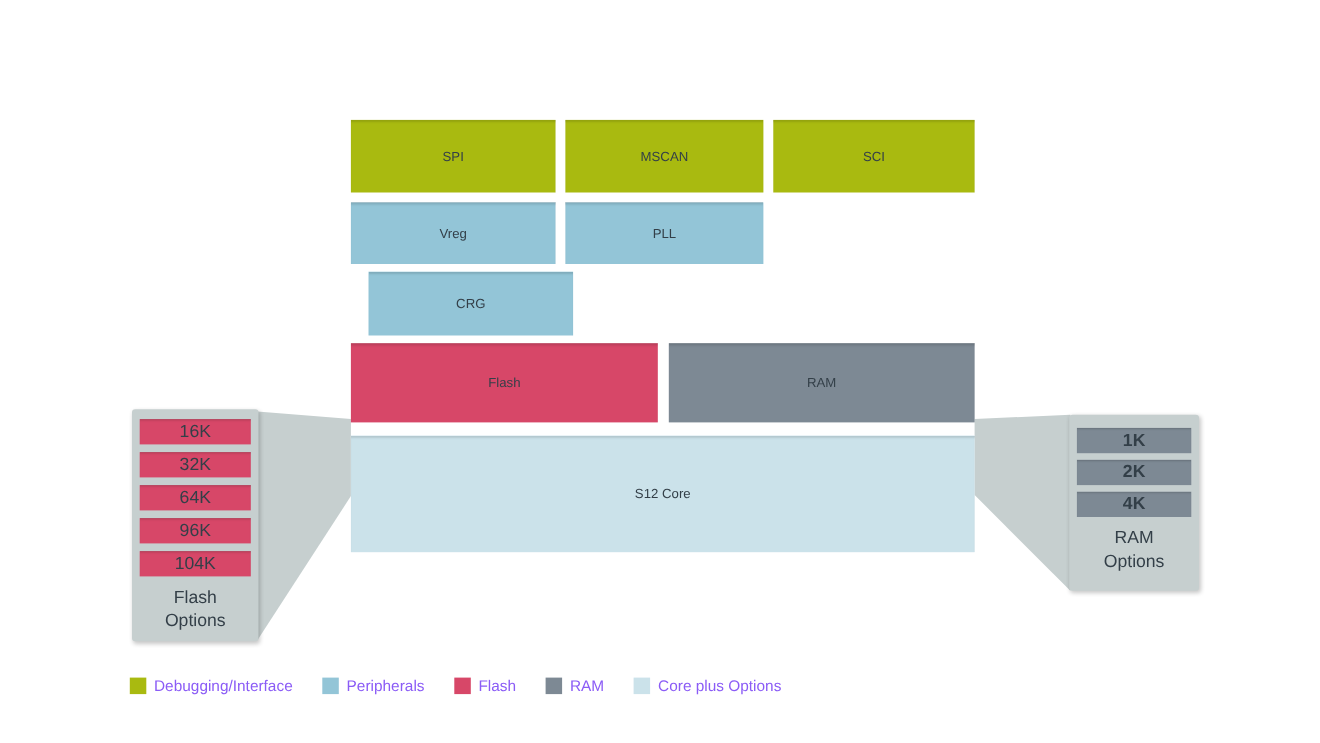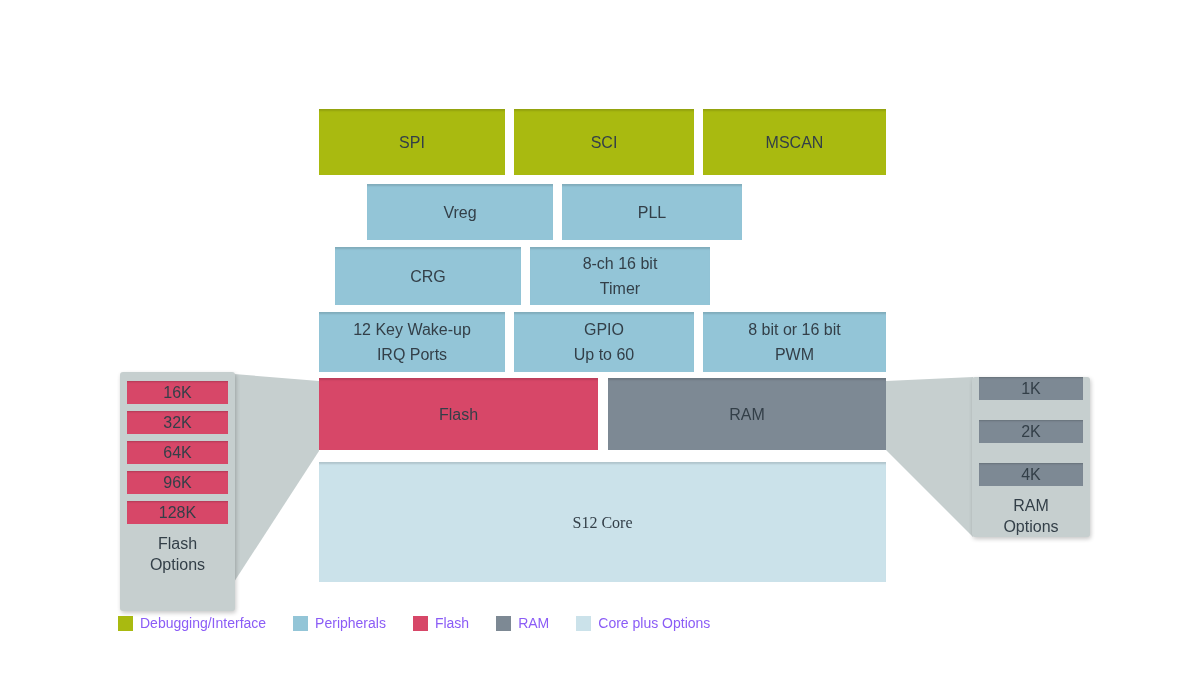--- a/index.html
+++ b/index.html
@@ -6,46 +6,46 @@
   body{
     width:1200px;height:675px;position:relative;overflow:hidden;
     background:#ffffff;
     font-family:"Liberation Sans", sans-serif;
     color:#333f48;
   }
   .connector-layer{position:absolute;left:0;top:0;width:1200px;height:675px;z-index:0;}
   .main-stack{position:absolute;left:319px;top:109px;width:567px;z-index:1;}
   .grid-row{display:grid;grid-template-columns:186px 180px 183px;column-gap:9px;}
   .row1{margin-bottom:9px;} .row1 .block{height:66px;}
-  .row2{margin-bottom:7px;margin-left:48px;} .row2 .block{height:56px;}
+  .row2{margin-bottom:7px;} .row2 .block{height:56px;}
   .row3{margin-bottom:7px;padding-left:16px;} .row3 .block{height:58px;}
   .row4{margin-bottom:6px;} .row4 .block{height:60px;}
   .block{
     display:flex;align-items:center;justify-content:center;
-    text-align:center;font-size:16px;line-height:25px;white-space:pre-line;
+    text-align:center;font-size:12px;line-height:25px;white-space:pre-line;
     box-shadow:inset 0 3px 2px -1px rgba(0,0,0,0.13);
   }
   .c-debug{background:#a9ba10;}
   .c-periph{background:#93c5d7;}
   .c-flash{background:#d74768;}
   .c-ram{background:#7d8994;}
   .c-core{background:#cbe2ea;}
   .mem-row{display:flex;column-gap:10px;}
   .flash-block{width:279px;height:72px;}
   .ram-block{width:278px;height:72px;}
-  .core-block{height:120px;margin-top:12px;font-family:Liberation Serif, serif;}
+  .core-block{height:106px;margin-top:12px;}
   .panel{
     position:absolute;background:#c6cfcf;border-radius:3px;z-index:2;
     box-shadow:1px 2px 4px rgba(0,0,0,0.22);
   }
-  .panel-left{left:120px;top:372px;width:115px;height:239px;}
+  .panel-left{left:120px;top:372px;width:115px;height:211px;}
   .panel-right{left:972px;top:377px;width:118px;height:160px;}
   .bars{display:flex;flex-direction:column;align-items:center;}
   .panel-left .bars{padding-top:9px;row-gap:7px;}
-  .panel-right .bars{row-gap:20px;}
+  .panel-right .bars{padding-top:12px;row-gap:6px;font-weight:bold;}
   .bar{
     width:101px;height:23px;display:flex;align-items:center;justify-content:center;
     font-size:16px;box-shadow:inset 0 2px 2px -1px rgba(0,0,0,0.18);
   }
   .panel-right .bar{width:104px;}
   .panel-title{
     text-align:center;font-size:16px;line-height:21px;white-space:pre-line;margin-top:9px;
   }
   .legend{
     position:absolute;left:118px;top:615px;z-index:1;
@@ -59,54 +59,44 @@
 <body>
 
 <svg class="connector-layer" viewBox="0 0 1200 675" xmlns="http://www.w3.org/2000/svg">
   <polygon points="234,374 319,381 319,451 234,582" fill="#c6cfcf"></polygon>
   <polygon points="886,381 973,377 973,537 886,450" fill="#c6cfcf"></polygon>
 </svg>
 
 <div class="main-stack">
   <div class="grid-row row1">
     <div class="block c-debug">SPI</div>
+    <div class="block c-debug">MSCAN</div>
     <div class="block c-debug">SCI</div>
-    <div class="block c-debug">MSCAN</div>
   </div>
   <div class="grid-row row2">
     <div class="block c-periph">Vreg</div>
     <div class="block c-periph">PLL</div>
   </div>
   <div class="grid-row row3">
     <div class="block c-periph">CRG</div>
-    <div class="block c-periph">8-ch 16 bit
-Timer</div>
-  </div>
-  <div class="grid-row row4">
-    <div class="block c-periph">12 Key Wake-up
-IRQ Ports</div>
-    <div class="block c-periph">GPIO
-Up to 60</div>
-    <div class="block c-periph">8 bit or 16 bit
-PWM</div>
   </div>
   <div class="mem-row">
     <div class="block c-flash flash-block">Flash</div>
     <div class="block c-ram ram-block">RAM</div>
   </div>
   <div class="block c-core core-block">S12 Core</div>
 </div>
 
 <div class="panel panel-left">
   <div class="bars">
     <div class="bar c-flash">16K</div>
     <div class="bar c-flash">32K</div>
     <div class="bar c-flash">64K</div>
     <div class="bar c-flash">96K</div>
-    <div class="bar c-flash">128K</div>
+    <div class="bar c-flash">104K</div>
   </div>
   <div class="panel-title">Flash
 Options</div>
 </div>
 
 <div class="panel panel-right">
   <div class="bars">
     <div class="bar c-ram">1K</div>
     <div class="bar c-ram">2K</div>
     <div class="bar c-ram">4K</div>

